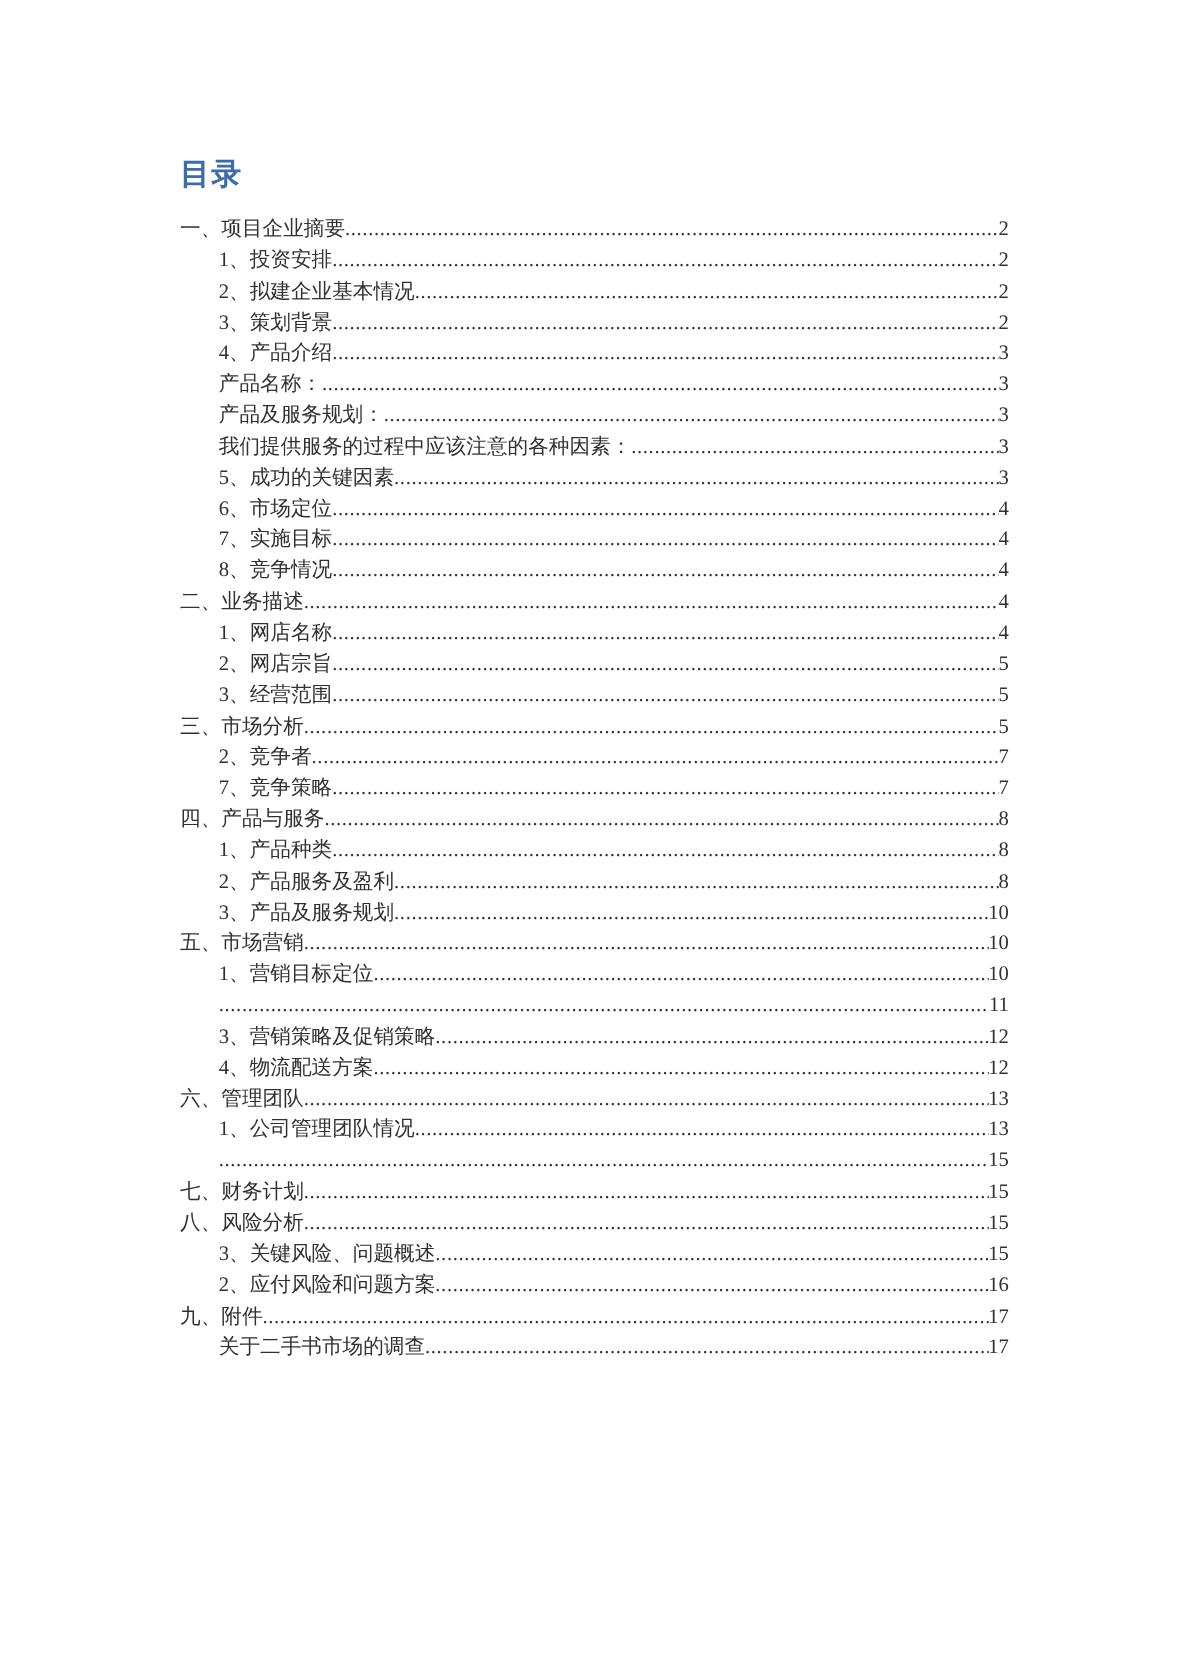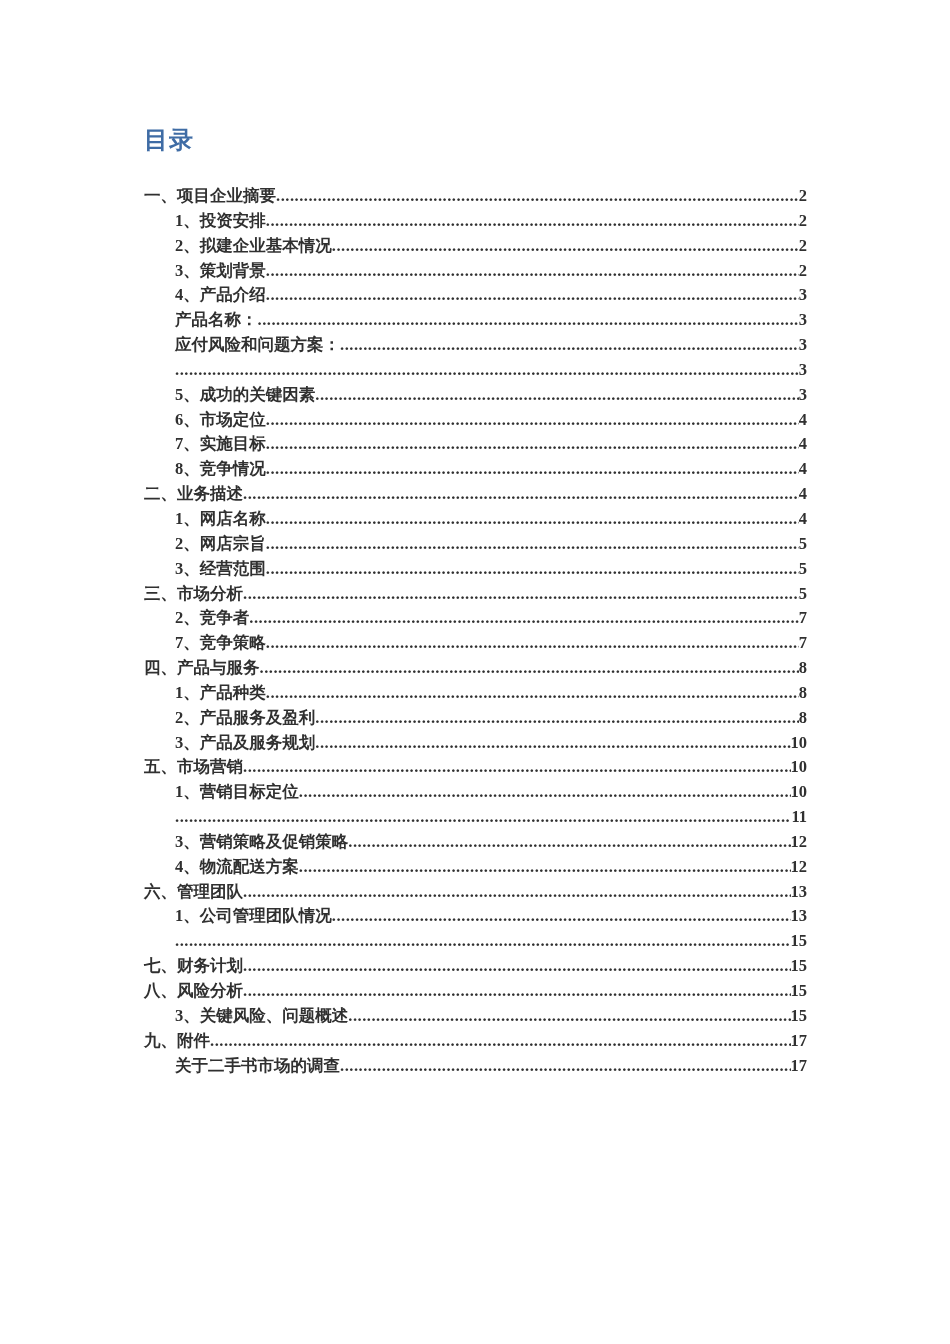--- a/index.html
+++ b/index.html
@@ -25,23 +25,22 @@
     font-size: 24px;
     line-height: 28px;
     font-weight: bold;
     color: #3f6ca5;
     font-family: "Liberation Sans", "DejaVu Sans", sans-serif;
     letter-spacing: 1px;
   }
   .toc {
     position: absolute;
     left: 144px;
-    top: 184px;
+    top: 171px;
     width: 663px;
-    font-weight: bold;
   }
   .toc-row {
     display: flex;
     align-items: baseline;
     height: 24.85px;
     line-height: 24.85px;
     font-size: 16.5px;
     cursor: pointer;
   }
   .toc-row.level-2 { padding-left: 31px; }
@@ -101,26 +100,27 @@
     <span class="toc-page">3</span>
   </div>
 
   <div class="toc-row level-2">
     <span class="toc-label">产品名称：</span>
     <span class="toc-dots"></span>
     <span class="toc-page">3</span>
   </div>
 
   <div class="toc-row level-2">
-    <span class="toc-label">应付风险和问题方案：</span>
-    <span class="toc-dots"></span>
-    <span class="toc-page">3</span>
-  </div>
-
-  <div class="toc-row level-2">
+    <span class="toc-label">产品及服务规划：</span>
+    <span class="toc-dots"></span>
+    <span class="toc-page">3</span>
+  </div>
+
+  <div class="toc-row level-2">
+    <span class="toc-label">我们提供服务的过程中应该注意的各种因素：</span>
     <span class="toc-dots"></span>
     <span class="toc-page">3</span>
   </div>
 
   <div class="toc-row level-2">
     <span class="toc-label">5、成功的关键因素</span>
     <span class="toc-dots"></span>
     <span class="toc-page">3</span>
   </div>
 
@@ -265,20 +265,25 @@
     <span class="toc-dots"></span>
     <span class="toc-page">15</span>
   </div>
 
   <div class="toc-row level-2">
     <span class="toc-label">3、关键风险、问题概述</span>
     <span class="toc-dots"></span>
     <span class="toc-page">15</span>
   </div>
 
+  <div class="toc-row level-2">
+    <span class="toc-label">2、应付风险和问题方案</span>
+    <span class="toc-dots"></span>
+    <span class="toc-page">16</span>
+  </div>
 
   <div class="toc-row level-1">
     <span class="toc-label">九、附件</span>
     <span class="toc-dots"></span>
     <span class="toc-page">17</span>
   </div>
 
   <div class="toc-row level-2">
     <span class="toc-label">关于二手书市场的调查</span>
     <span class="toc-dots"></span>

